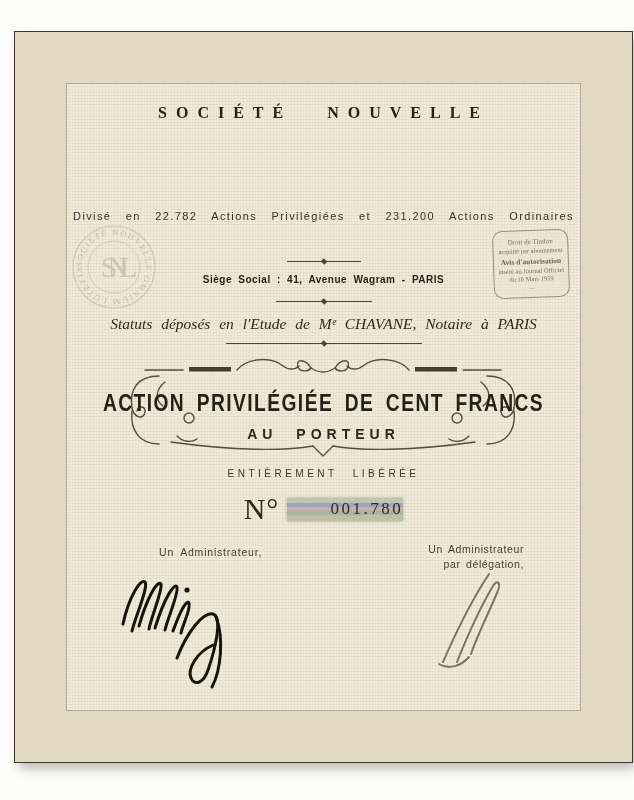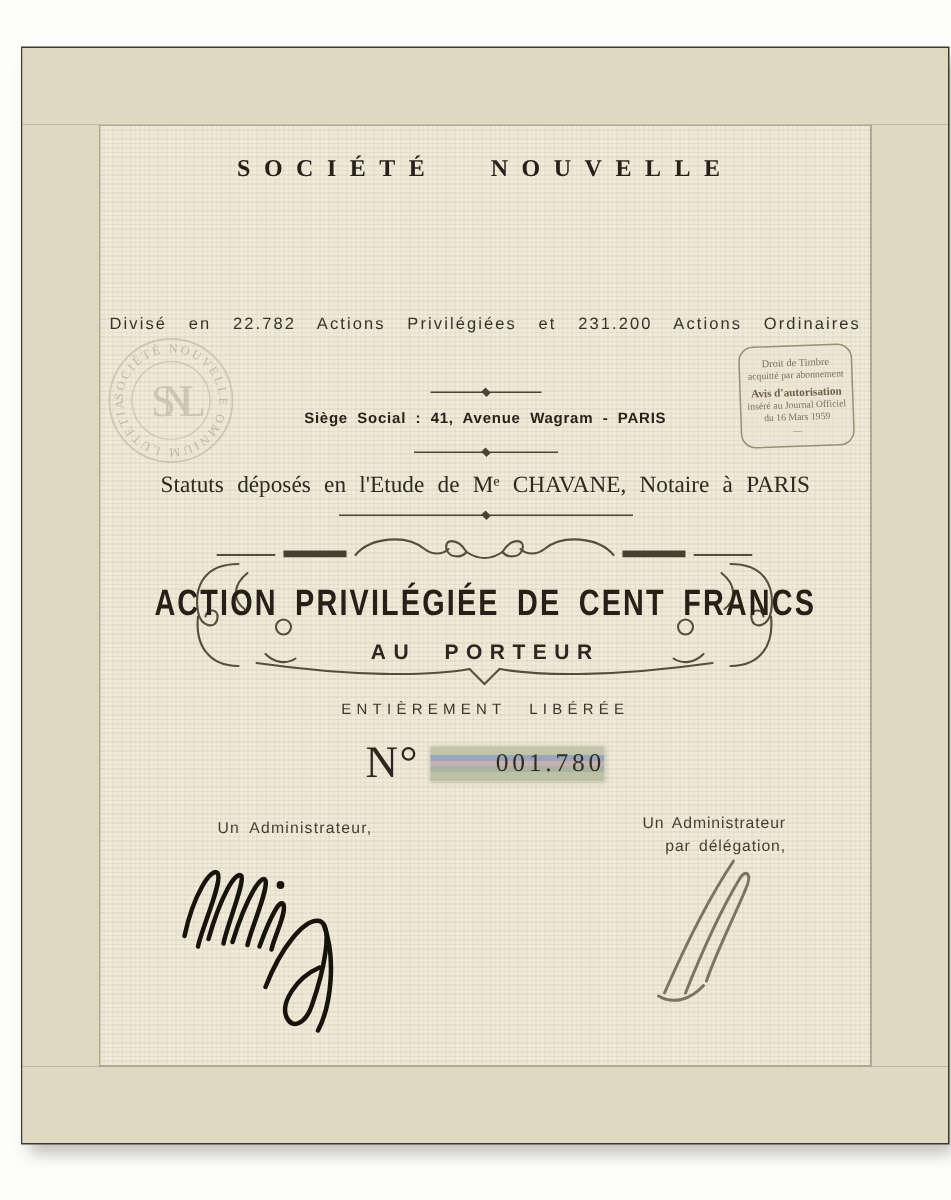--- a/index.html
+++ b/index.html
@@ -39,21 +39,21 @@
   
   .tline{position:absolute;left:52px;right:52px;text-align:center;}
   .soc-nouvelle{top:72px;font-family:"Liberation Serif",serif;font-weight:bold;
                 font-size:16px;letter-spacing:9px;word-spacing:22px;color:#262219;}
   .company{top:97px;font-family:"Liberation Serif",serif;font-weight:bold;
            font-size:38px;letter-spacing:5px;word-spacing:26px;color:#211d15;}
   .capital{top:153px;font-weight:bold;font-size:14px;letter-spacing:.4px;word-spacing:3px;color:#2c271f;}
   .divise{top:178px;font-size:11px;letter-spacing:1.4px;word-spacing:10px;color:#37322a;}
   .chacune{top:200px;font-size:11px;letter-spacing:1.6px;word-spacing:7px;color:#37322a;}
   .siege{top:242px;font-weight:bold;font-size:10px;letter-spacing:.5px;word-spacing:3px;color:#26221a;}
-  .statuts{top:283px;font-family:"Liberation Serif",serif;
+  .statuts{top:283px;font-family:"Liberation Serif",serif;font-style:italic;
            font-size:15.5px;word-spacing:5px;color:#2e2a21;}
   
   .rule{position:absolute;left:50%;height:1px;background:#4a4336;}
   .rule::after{content:"";position:absolute;left:50%;top:-2.5px;width:5px;height:5px;
                background:#4a4336;transform:translateX(-50%) rotate(45deg) scale(1,.8);}
   .rule1{top:229px;width:74px;margin-left:-37px;}
   .rule2{top:269px;width:96px;margin-left:-48px;}
   .rule3{top:311px;width:196px;margin-left:-98px;height:1.4px;}
   
   .banner-svg{position:absolute;left:110px;top:324px;}
@@ -64,21 +64,21 @@
   
   .numero-row{position:absolute;left:0;right:0;top:460px;display:flex;
               justify-content:center;align-items:center;gap:8px;}
   .numero-label{font-family:"Liberation Serif",serif;font-size:30px;color:#2c2820;letter-spacing:1px;}
   .numero-band{position:relative;width:116px;height:23px;
                background:linear-gradient(180deg,#c3c5ab 0 5px,#9aa6bb 5px 9px,#c5b0b1 9px 13px,#aab3a0 13px 17px,#bcc0a4 17px 23px);
                box-shadow:0 0 3px rgba(120,130,110,.5);
                display:flex;align-items:center;justify-content:flex-end;}
   .numero-value{font-family:"Liberation Serif",serif;font-size:17px;letter-spacing:2.5px;color:#322c22;}
   
-  .admin-left{position:absolute;left:130px;top:514px;font-size:10.5px;letter-spacing:.8px;
+  .admin-left{position:absolute;left:144px;top:514px;font-size:10.5px;letter-spacing:.8px;
               word-spacing:3px;color:#443e33;}
   .admin-right{position:absolute;left:385px;top:510px;width:124px;text-align:right;
                font-size:10.5px;letter-spacing:.6px;word-spacing:2px;color:#443e33;line-height:1.45;}
   .sig{position:absolute;}
   
   .seal-svg{position:absolute;left:54px;top:190px;opacity:.8;}
   .stamp-box{position:absolute;left:478px;top:198px;width:74px;height:66px;
              border:1px solid #9a8f73;border-radius:10px;transform:rotate(-2deg);
              display:flex;flex-direction:column;justify-content:center;gap:1px;
              font-family:"Liberation Serif",serif;color:#7d7057;text-align:center;

